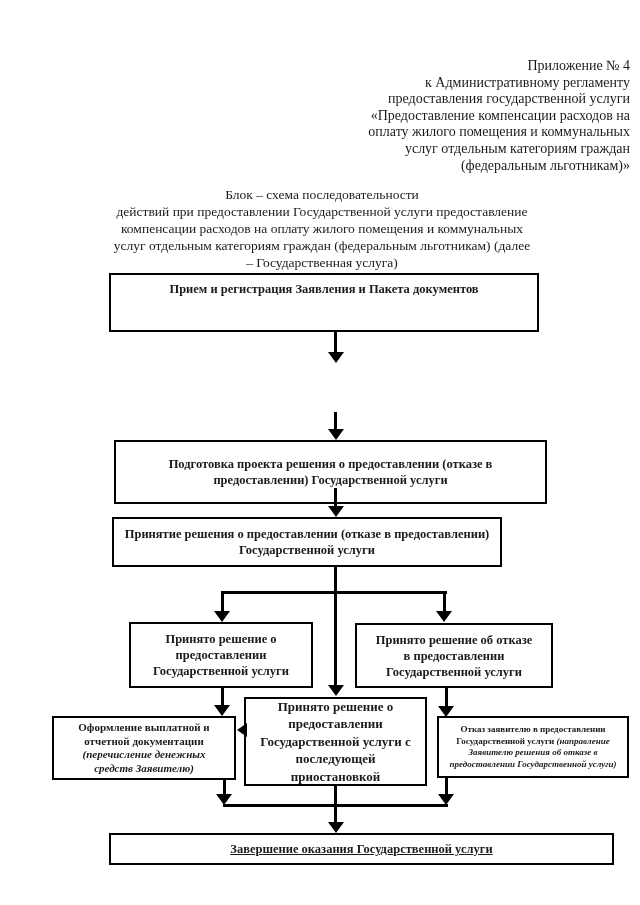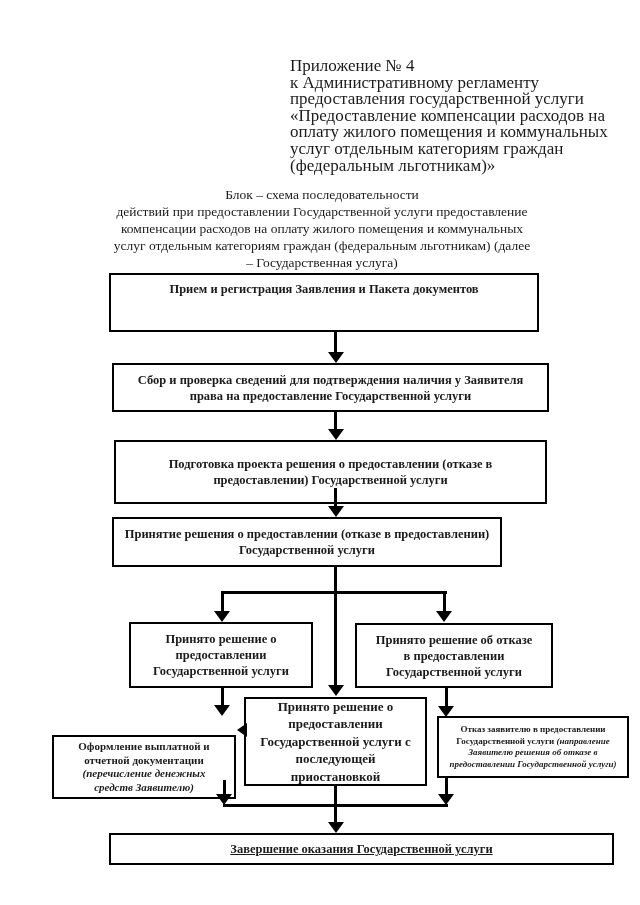--- a/index.html
+++ b/index.html
@@ -3,21 +3,21 @@
 <meta charset="utf-8">
 <style>
   html,body{margin:0;padding:0;background:#ffffff;}
   .page{
     position:relative;width:640px;height:905px;background:#ffffff;overflow:hidden;
     font-family:"Liberation Serif","DejaVu Serif",serif;color:#1b1b1b;
   }
   .pre{white-space:pre-line;}
   .appendix{
     position:absolute;left:290px;top:58px;width:340px;
-    font-size:17px;line-height:16.6px;text-align:left;
+    font-size:14px;line-height:16.6px;text-align:right;
   }
   .title{
     position:absolute;left:28px;top:186px;width:588px;
     font-size:13.5px;line-height:17px;font-weight:normal;text-align:center;
   }
   .box{
     position:absolute;border:2px solid #000;background:#fff;
     display:flex;align-items:center;justify-content:center;
     text-align:center;font-weight:bold;box-sizing:border-box;padding:0 4px;
   }
@@ -52,24 +52,20 @@
 компенсации расходов на оплату жилого помещения и коммунальных
 услуг отдельным категориям граждан (федеральным льготникам) (далее
 – Государственная услуга)</div>
 
   <div class="box box-top f125" style="left:109px;top:273px;width:430px;height:59px;">
     <span class="pre">Прием и регистрация Заявления и Пакета документов</span>
   </div>
   <div class="v" style="left:334px;top:332px;height:21px;"></div>
   <div class="ad" style="left:328px;top:352px;"></div>
 
-  <div class="box f125" style="left:112px;top:363px;width:437px;height:49px;">
-    <span class="pre">Сбор и проверка сведений для подтверждения наличия у Заявителя
-права  на предоставление Государственной услуги</span>
-  </div>
   <div class="v" style="left:334px;top:412px;height:18px;"></div>
   <div class="ad" style="left:328px;top:429px;"></div>
 
   <div class="box f125" style="left:114px;top:440px;width:433px;height:64px;">
     <span class="pre">Подготовка проекта решения о предоставлении (отказе в
 предоставлении) Государственной услуги</span>
   </div>
   <div class="v" style="left:334px;top:488px;height:18px;"></div>
   <div class="ad" style="left:328px;top:506px;"></div>
 
@@ -96,21 +92,21 @@
     <span class="pre">Принято решение об отказе
 в  предоставлении
 Государственной услуги</span>
   </div>
 
   <div class="v" style="left:221px;top:688px;height:17px;"></div>
   <div class="ad" style="left:214px;top:705px;"></div>
   <div class="v" style="left:445px;top:688px;height:18px;"></div>
   <div class="ad" style="left:438px;top:706px;"></div>
 
-  <div class="box f11" style="left:52px;top:735px;width:184px;height:64px;">
+  <div class="box f11" style="left:52px;top:716px;width:184px;height:64px;">
     <span>
       <span class="pre blocknote">Оформление выплатной и
 отчетной документации</span>
       <span class="pre blocknote note-italic">(перечисление денежных
 средств Заявителю)</span>
     </span>
   </div>
 
   <div class="box f13" style="left:244px;top:697px;width:183px;height:89px;">
     <span class="pre">Принято решение о

